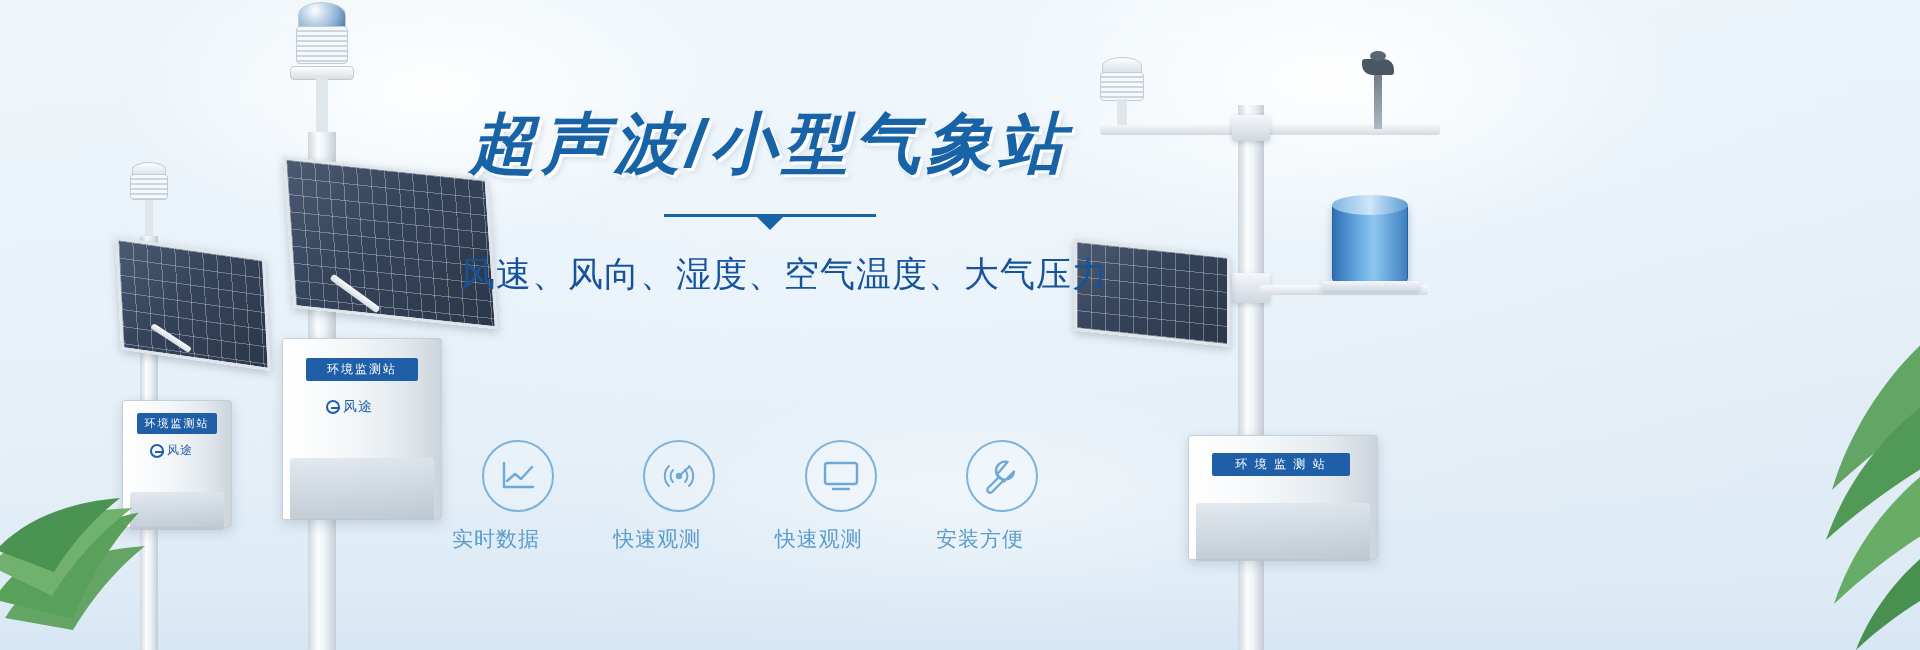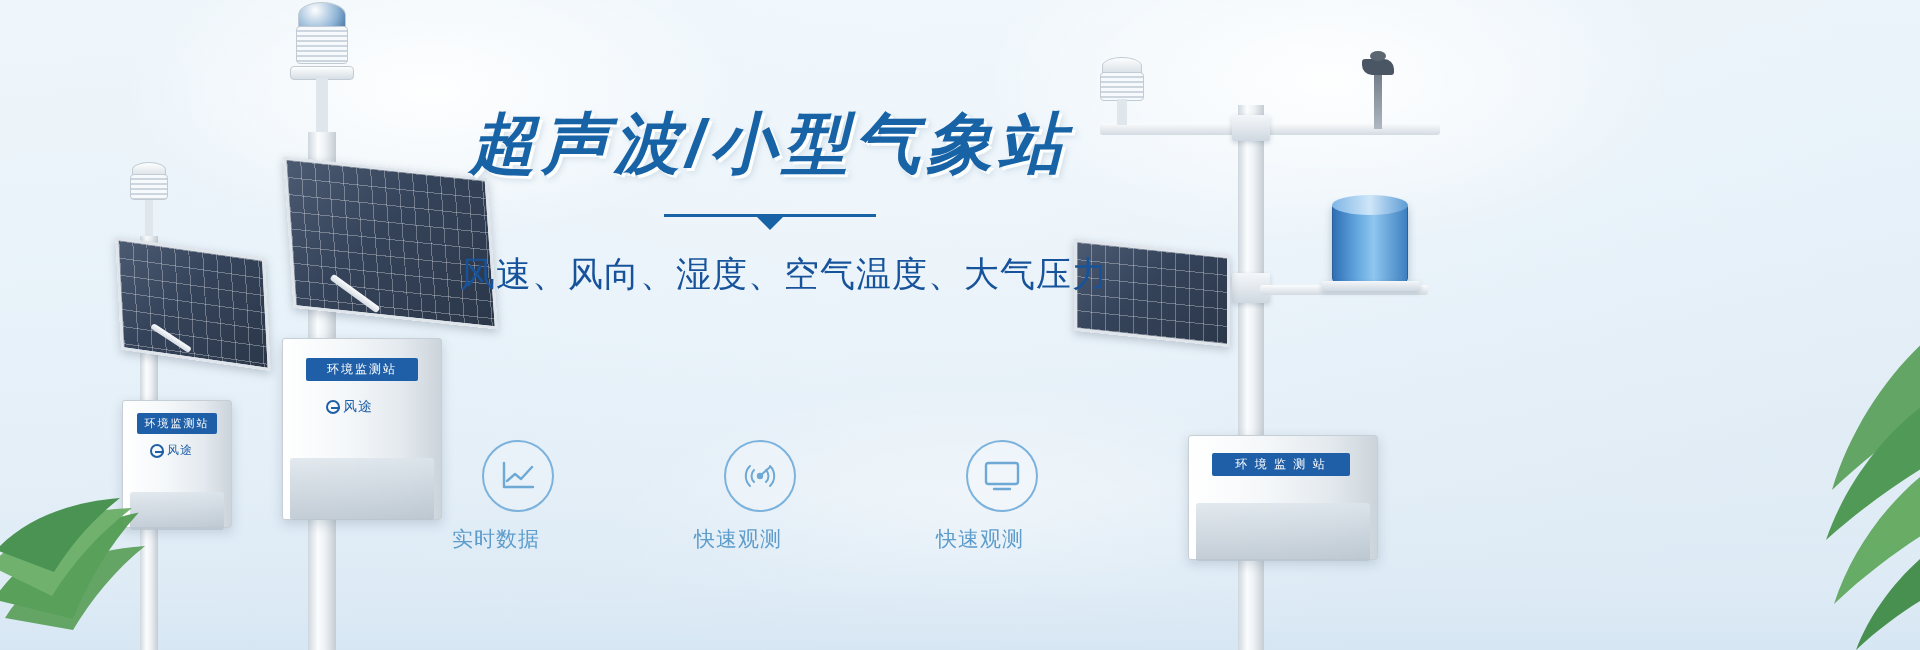--- a/index.html
+++ b/index.html
@@ -293,16 +293,25 @@
     <div class="feature">
       <div class="feature-circle">
         <svg width="40" height="34" viewBox="0 0 40 34" fill="none" stroke="#6ea9d6" stroke-width="2.4" stroke-linecap="round" stroke-linejoin="round">
           <rect x="4" y="4" width="32" height="21" rx="2.5"></rect>
           <path d="M12,30 L28,30"></path>
         </svg>
       </div>
       <div class="feature-label">快速观测</div>
     </div>
 
+    <div class="feature">
+      <div class="feature-circle">
+        <svg width="38" height="38" viewBox="0 0 38 38" fill="none" stroke="#6ea9d6" stroke-width="2.4" stroke-linecap="round" stroke-linejoin="round">
+          <path d="M25.5,5 A9,9 0 1,0 32,14.5 L22,24.5 L15,17.5 Z" transform="translate(-1,0)"></path>
+          <path d="M16,20 L6,30 A3,3 0 1,0 10,34 L20,24"></path>
+        </svg>
+      </div>
+      <div class="feature-label">安装方便</div>
+    </div>
 
   </div>
 
 </div>
 
 </body></html>

